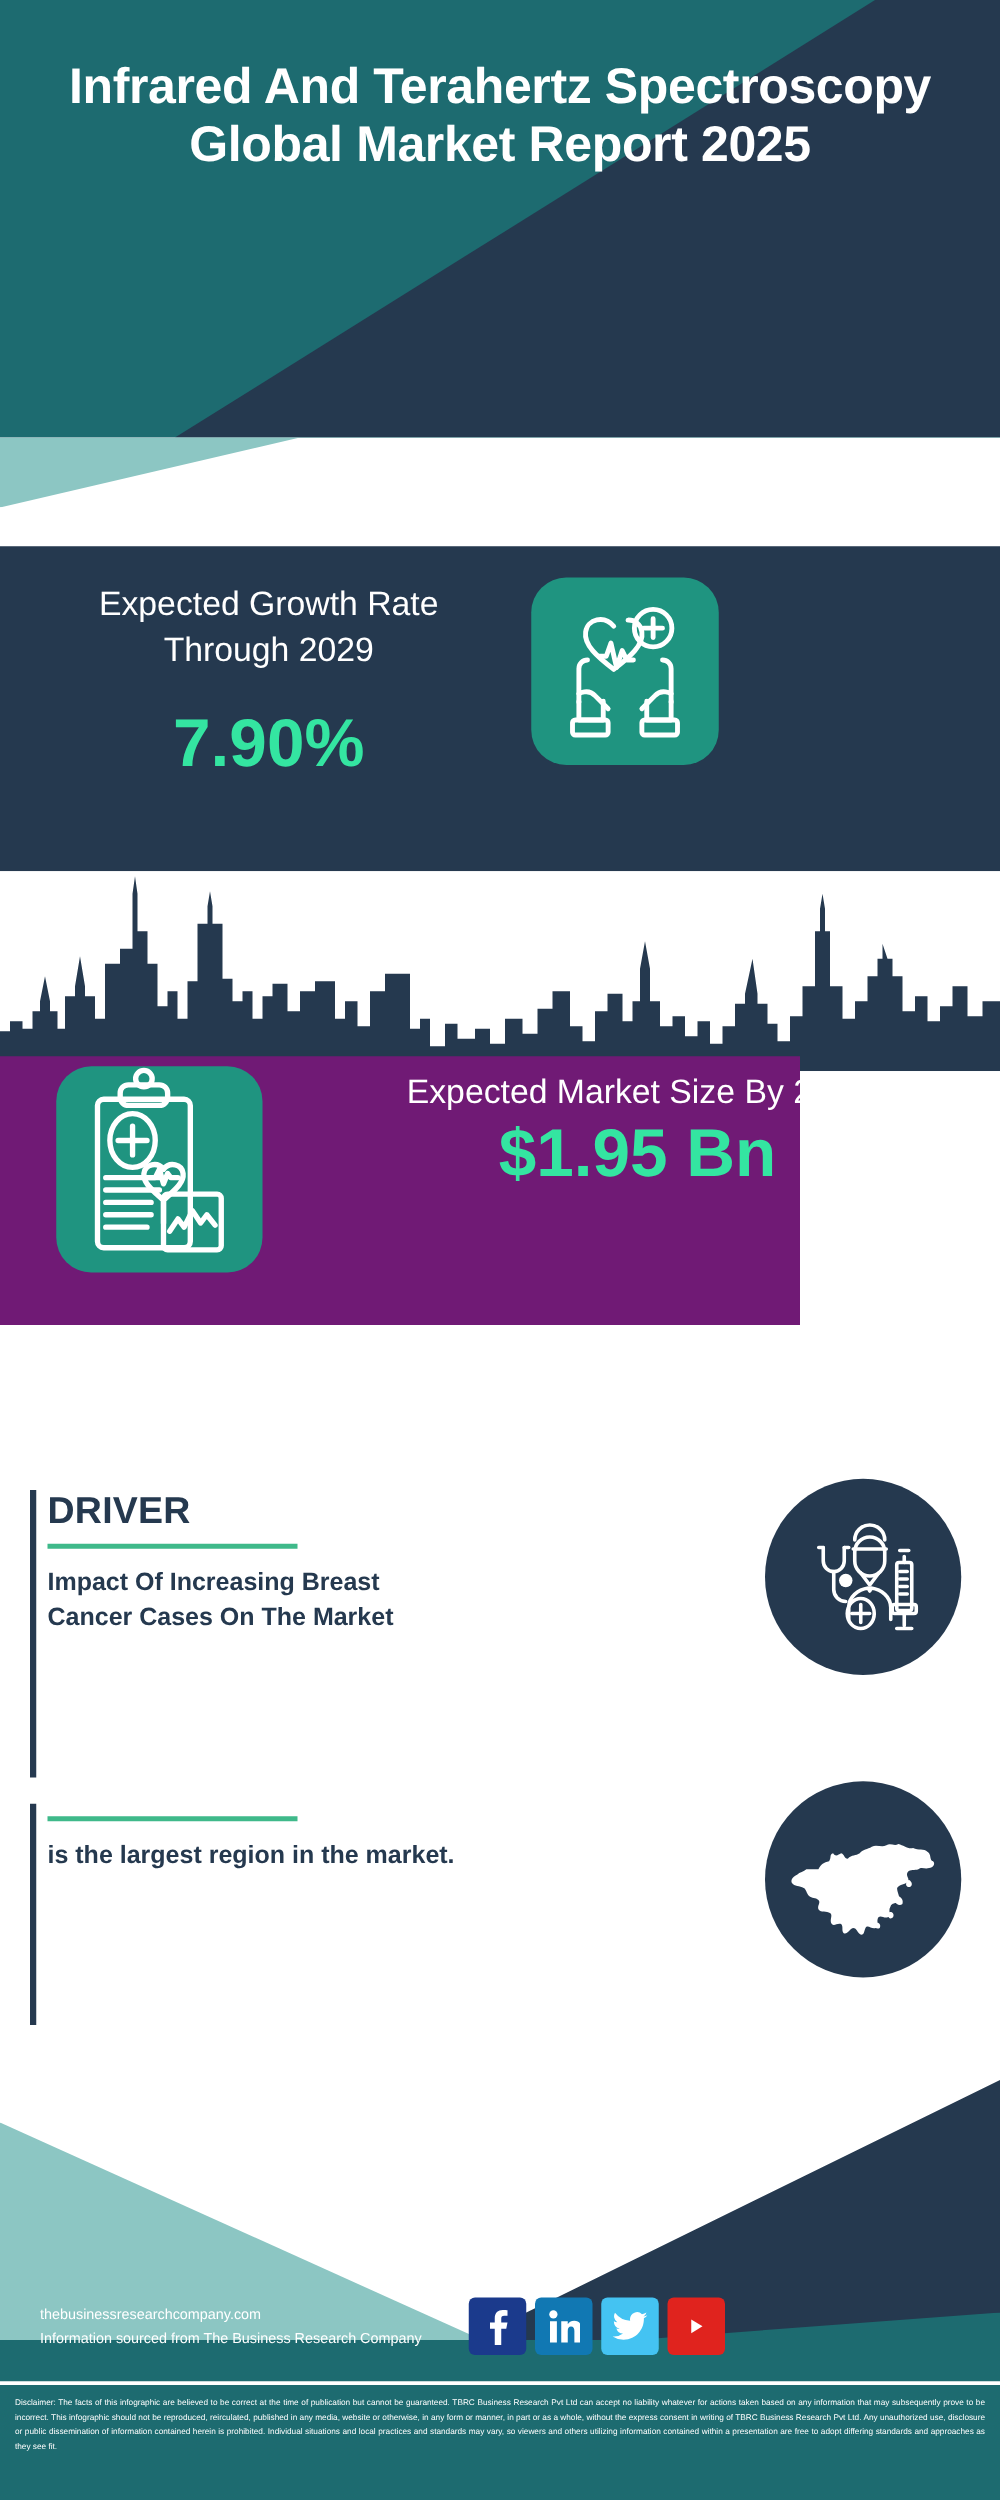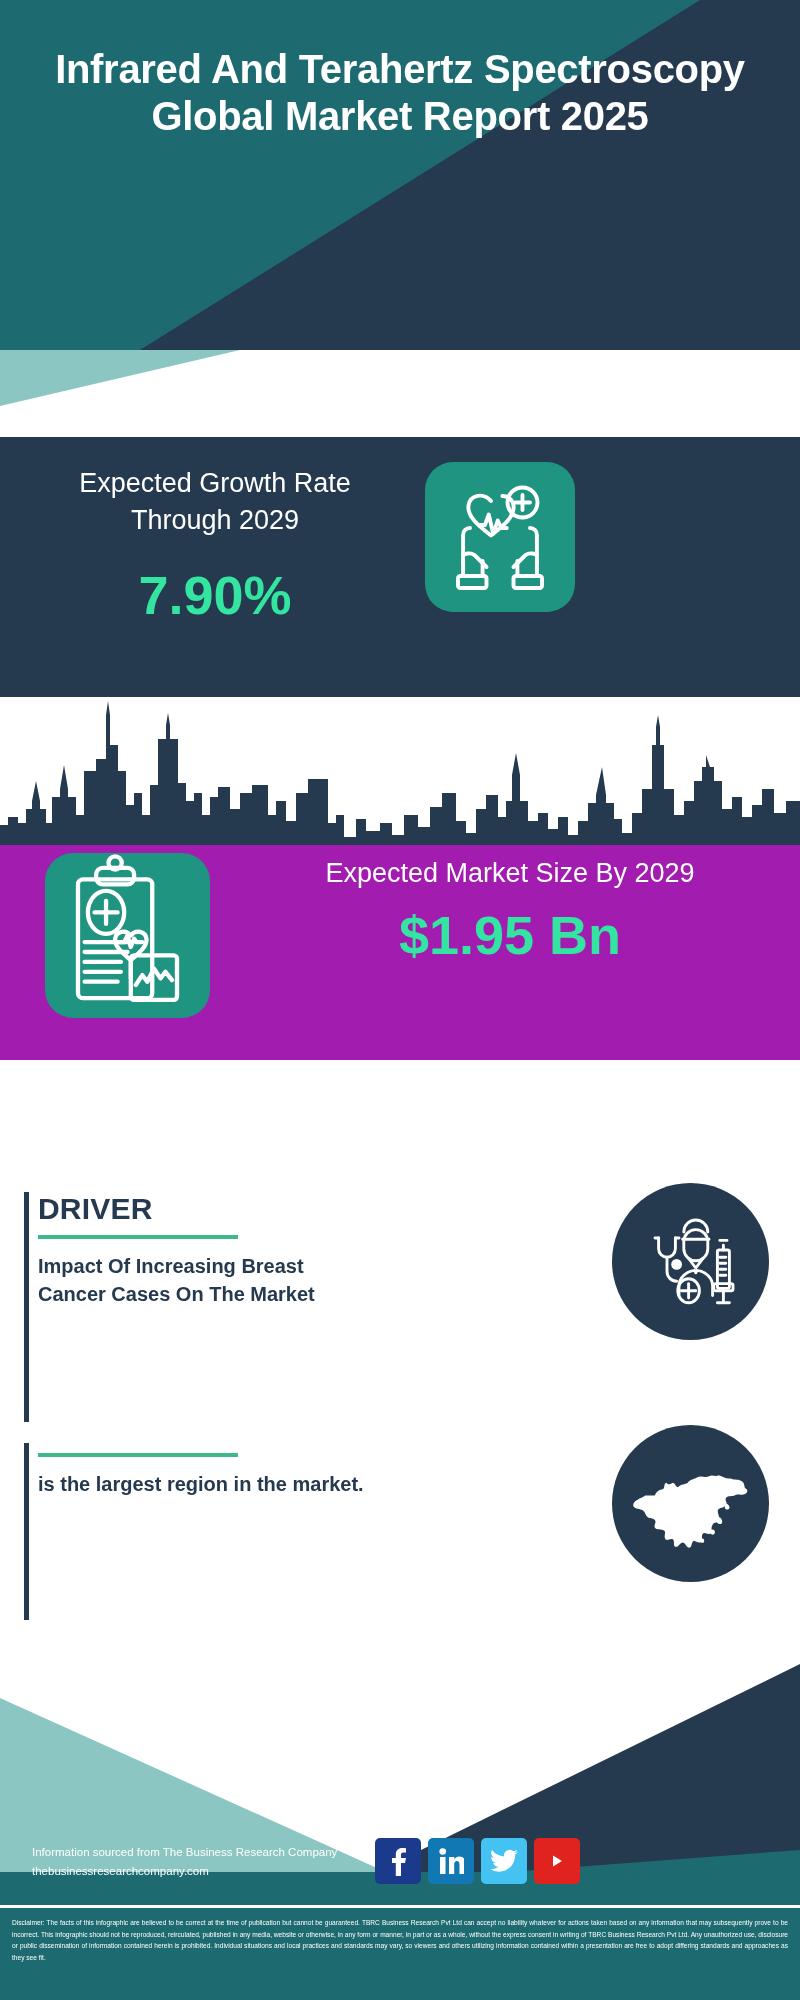--- a/index.html
+++ b/index.html
@@ -63,30 +63,30 @@
 
   
   .skyline-band {
     position:absolute; left:0; top:697px; width:800px; height:160px;
     background:#ffffff; overflow:hidden;
   }
   .skyline-band svg { display:block; width:800px; height:160px; }
 
   
   .sec-market {
-    position:absolute; left:0; top:845px; width:800px; height:215px;
-    background:#a21caf;
+    position:absolute; left:0; top:845px; width:640px; height:215px;
+    background:#701a75;
   }
   .tile-market { left:45px; top:8px; width:165px; height:165px; }
   .market-text {
     position:absolute; left:240px; top:10px; width:540px; text-align:center;
   }
   .market-label { color:#ffffff; font-size:27px; line-height:1.36; }
   .market-value {
-    color:#34e5a1; font-size:54px; font-weight:bold; margin-top:12px;
+    color:#34e5a1; font-size:54px; font-weight:bold; margin-top:0;
   }
 
   
   .block {
     position:absolute; left:24px; width:600px;
   }
   .block .bar {
     position:absolute; left:0; top:0; width:5px; height:100%;
     background:#25394f;
   }
@@ -293,22 +293,22 @@
   </div>
 
   <div class="footer-wrap">
     <div class="f-navy"></div>
     <div class="f-lightteal"></div>
     <div class="f-teal"></div>
   </div>
   <div class="f-teal2" style="position:absolute;left:0;top:1872px;width:800px;height:45px;background:#1d6b70;z-index:5;"></div>
 
   <div class="footer-credit">
+    <div>thebusinessresearchcompany.com</div>
     <div>Information sourced from The Business Research Company</div>
-    <div>thebusinessresearchcompany.com</div>
   </div>
 
   <div class="socials">
     <div class="soc soc-fb">
       <svg width="24" height="30" viewBox="0 0 24 30">
           <path fill="#fff" d="M15 30V17h4l1-5h-5V9c0-1.4.4-2.4 2.4-2.4H20V2.2C19.6 2.1 18 2 16.2 2 12.4 2 9.8 4.3 9.8 8.5V12H6v5h3.8v13z"></path>
         </svg>
     </div>
     <div class="soc soc-li">
       <svg width="26" height="28" viewBox="0 0 26 28">

